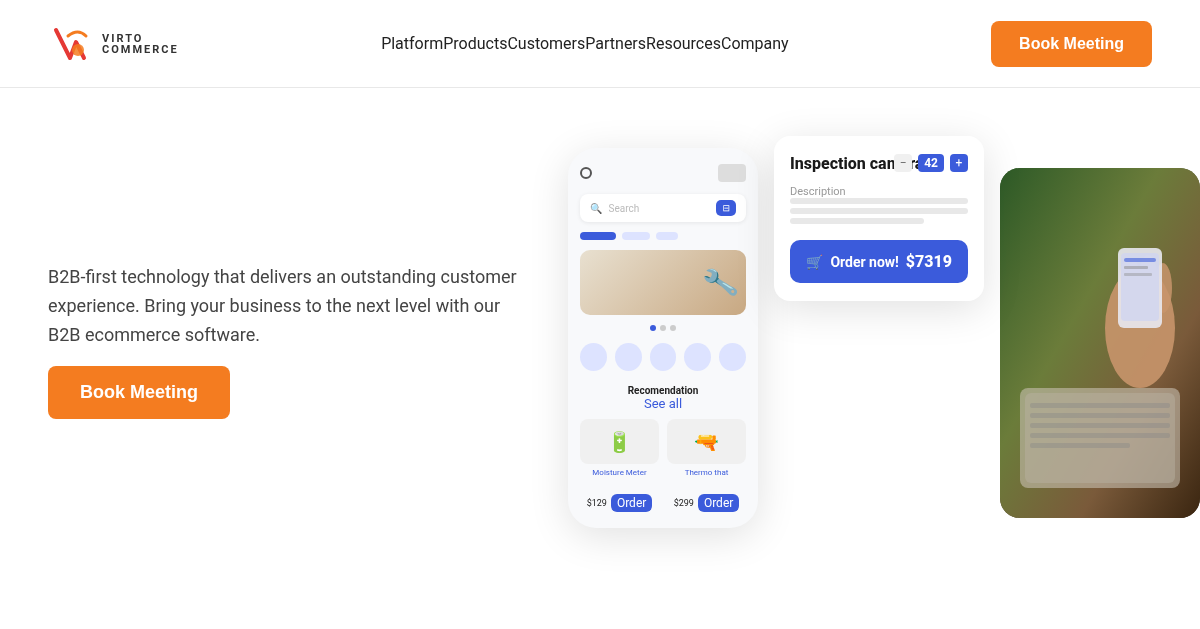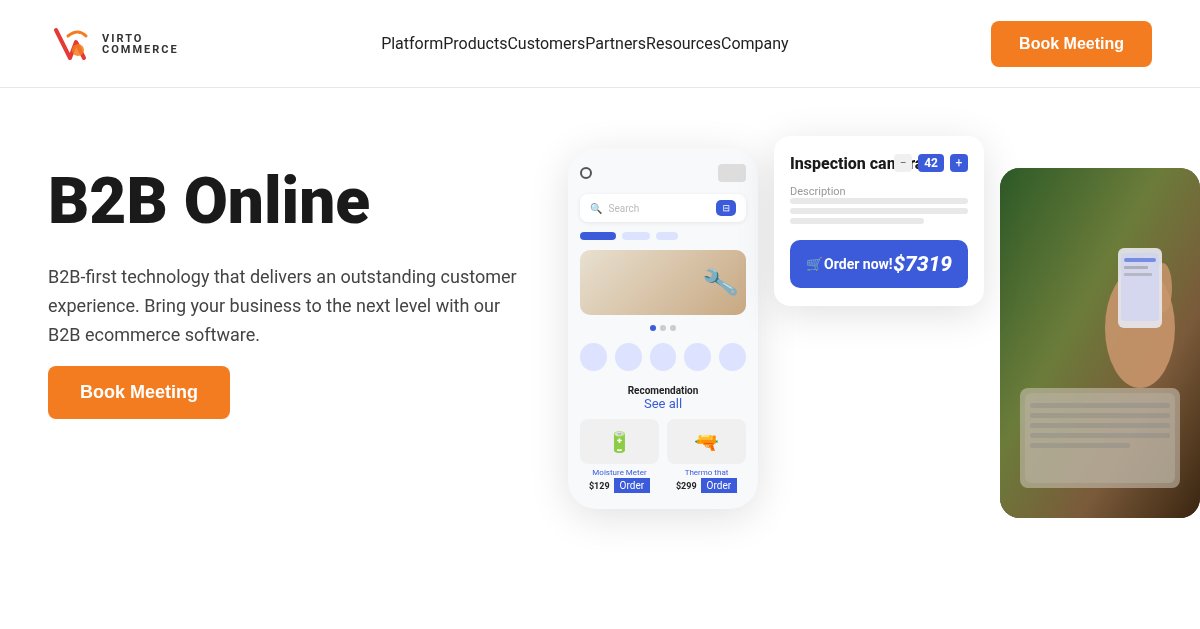--- a/index.html
+++ b/index.html
@@ -68,24 +68,24 @@
     .dot.active { background: #3b5bdb; }
     .category-circles { display: flex; gap: 8px; justify-content: center; margin-bottom: 14px; }
     .cat-circle { width: 28px; height: 28px; border-radius: 50%; background: #dde3ff; }
     .recommendations { }
     .rec-header { display: flex; justify-content: space-between; align-items: center; margin-bottom: 8px; flex-direction: column; }
     .rec-title { font-size: 10px; font-weight: 700; color: #222; }
     .rec-see-all { font-size: 13px; color: #3b5bdb; }
     .rec-products { display: flex; gap: 8px; }
     .rec-product { flex: 1; }
     .rec-product-img { width: 100%; height: 45px; border-radius: 8px; background: #f0f0f0; display: flex; align-items: center; justify-content: center; margin-bottom: 4px; font-size: 20px; }
-    .rec-product-name { font-size: 8px; color: #3b5bdb; text-align: center; margin-bottom: 1px; }
+    .rec-product-name { font-size: 8px; color: #3b5bdb; text-align: center; margin-bottom: 17px; }
     .rec-product-price-row { display: flex; align-items: center; justify-content: center; gap: 4px; }
-    .rec-price { font-size: 9px; font-weight: 700; color: #222; }
-    .rec-order-btn { background: #3b5bdb; color: #fff; border-radius: 0; padding: 2px 6px; font-size: 10px; }
+    .rec-price { font-size: 9px; font-weight: 400; color: #222; }
+    .rec-order-btn { background: #3b5bdb; color: #fff; border-radius: 6px; padding: 2px 6px; font-size: 12px; }
 
     
     .product-card {
       background: #fff; border-radius: 16px; padding: 18px 16px;
       box-shadow: 0 8px 40px rgba(0,0,0,0.12); width: 210px;
       flex-shrink: 0; position: relative; z-index: 3; margin-top: 8px;
     }
     .pc-title { font-size: 16px; font-weight: 800; color: #1a1a1a; margin-bottom: 4px; line-height: 1.2; }
     .pc-controls { display: flex; align-items: center; gap: 6px; position: absolute; top: 18px; right: 16px; }
     .pc-minus { width: 18px; height: 18px; background: #f0f0f0; border-radius: 4px; display: flex; align-items: center; justify-content: center; font-size: 12px; color: #666; cursor: pointer; }
@@ -93,21 +93,21 @@
     .pc-plus { width: 18px; height: 18px; background: #3b5bdb; border-radius: 4px; display: flex; align-items: center; justify-content: center; font-size: 12px; color: #fff; cursor: pointer; }
     .pc-desc-label { font-size: 11px; color: #999; margin-bottom: 0; margin-top: 8px; }
     .pc-desc-lines { display: flex; flex-direction: column; gap: 4px; margin-bottom: 16px; }
     .pc-line { height: 6px; border-radius: 3px; background: #e8e8e8; }
     .pc-order-btn {
       display: flex; align-items: center; justify-content: space-between;
       background: #3b5bdb; color: #fff; border-radius: 10px; padding: 12px 16px;
       font-size: 14px; font-weight: 700; cursor: pointer;
     }
     .pc-order-icon { font-size: 14px; }
-    .pc-price { font-size: 21px; font-weight: 800; font-style: italic; }
+    .pc-price { font-size: 16px; font-weight: 800; }
 
     
     .laptop-photo {
       width: 200px; height: 350px; border-radius: 20px; overflow: hidden;
       flex-shrink: 0; position: relative; align-self: flex-start; margin-top: 40px;
     }
     .laptop-photo-bg {
       width: 100%; height: 100%;
       background: linear-gradient(160deg, #2d5a27 0%, #8b7355 40%, #5a4a3a 70%, #3a2a1a 100%);
       position: relative; display: flex; align-items: flex-end; justify-content: flex-end;
@@ -138,21 +138,21 @@
     <a>Resources</a>
     <a>Company</a>
   </nav>
 
   <button class="book-btn">Book Meeting</button>
 </header>
 
 <section class="hero">
   <div class="hero-left">
     <h1 class="hero-title">
-      <span>B2B Online</span><br>
+      <br>
     </h1>
     <p class="hero-desc">B2B-first technology that delivers an outstanding customer experience. Bring your business to the next level with our B2B ecommerce software.</p>
     <button class="hero-book-btn">Book Meeting</button>
   </div>
 
   <div class="hero-right">
 
     <div class="phone-mockup">
       <div class="phone-top">
         <div class="phone-circle"></div>

